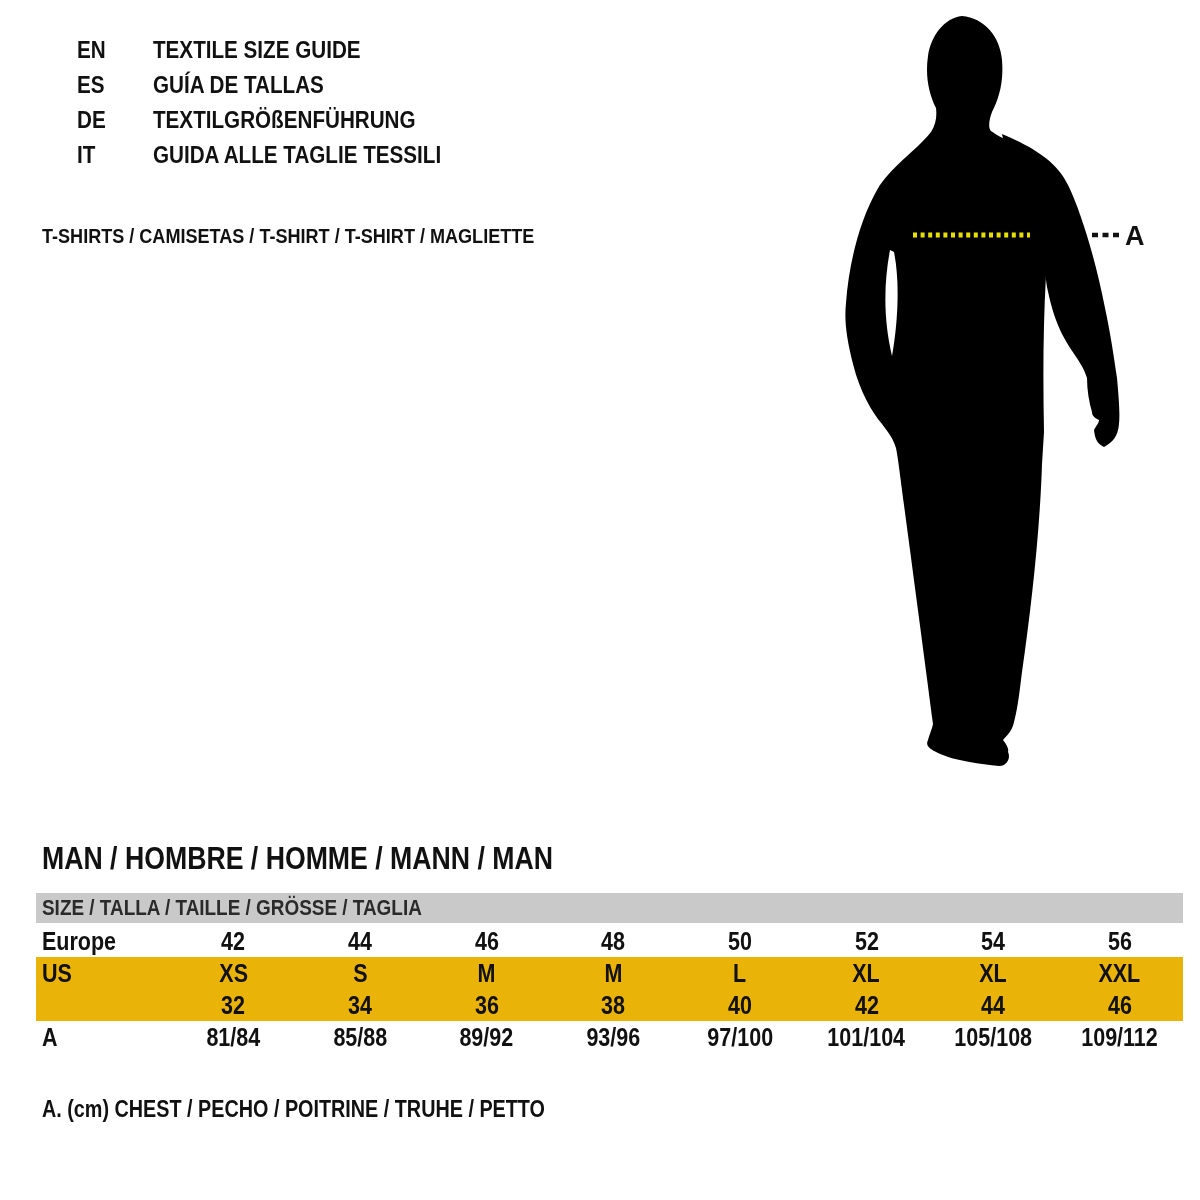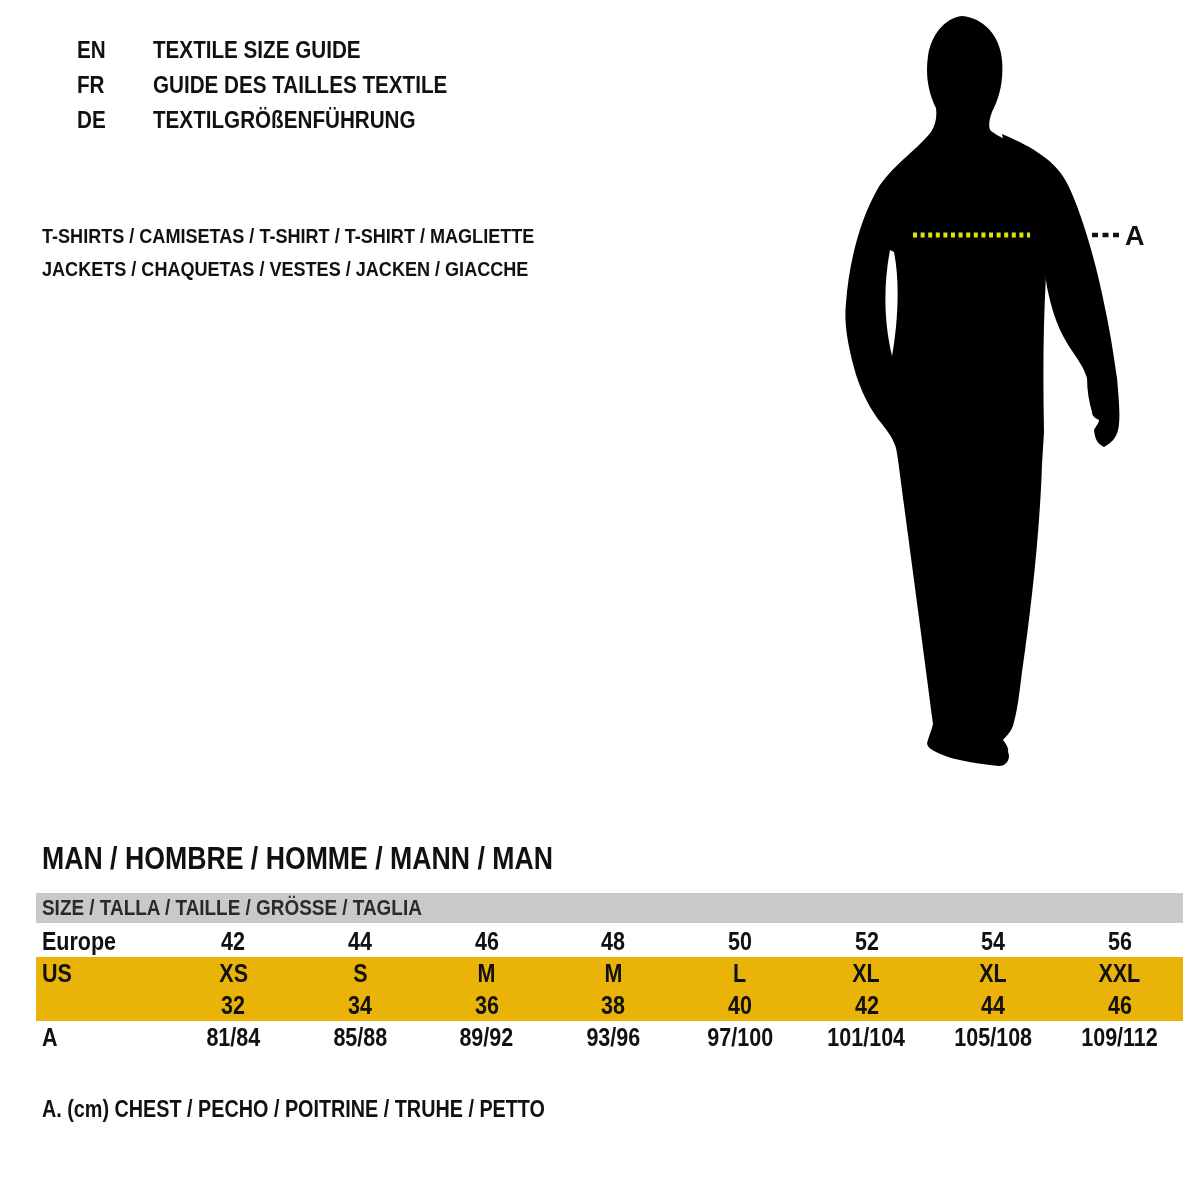--- a/index.html
+++ b/index.html
@@ -101,32 +101,35 @@
 
   <text x="1125" y="245" font-family="Liberation Sans, sans-serif" font-weight="bold" font-size="27" fill="#111111">A</text>
 </svg>
 
 <div class="lang-block">
   <div class="lang-row">
     <span class="cond">EN</span>
     <span class="cond">TEXTILE SIZE GUIDE</span>
   </div>
   <div class="lang-row">
-    <span class="cond">FR</span>
-    <span class="cond">GUIDE DES TAILLES TEXTILE</span>
+    <span class="cond">ES</span>
+    <span class="cond">GUÍA DE TALLAS</span>
   </div>
   <div class="lang-row">
     <span class="cond">DE</span>
     <span class="cond">TEXTILGRÖßENFÜHRUNG</span>
   </div>
+  <div class="lang-row">
+    <span class="cond">IT</span>
+    <span class="cond">GUIDA ALLE TAGLIE TESSILI</span>
+  </div>
 </div>
 
 <div class="category-block">
   <div class="category-line"><span class="cond">T-SHIRTS / CAMISETAS / T-SHIRT / T-SHIRT / MAGLIETTE</span></div>
-  <div class="category-line"><span class="cond">JACKETS / CHAQUETAS / VESTES / JACKEN / GIACCHE</span></div>
 </div>
 
 <div class="section-title"><span class="cond">MAN / HOMBRE / HOMME / MANN / MAN</span></div>
 
 <div class="size-table">
   <div class="table-header">
     <span class="cond">SIZE / TALLA / TAILLE / GRÖSSE / TAGLIA</span>
   </div>
   <div class="table-rows">
 

